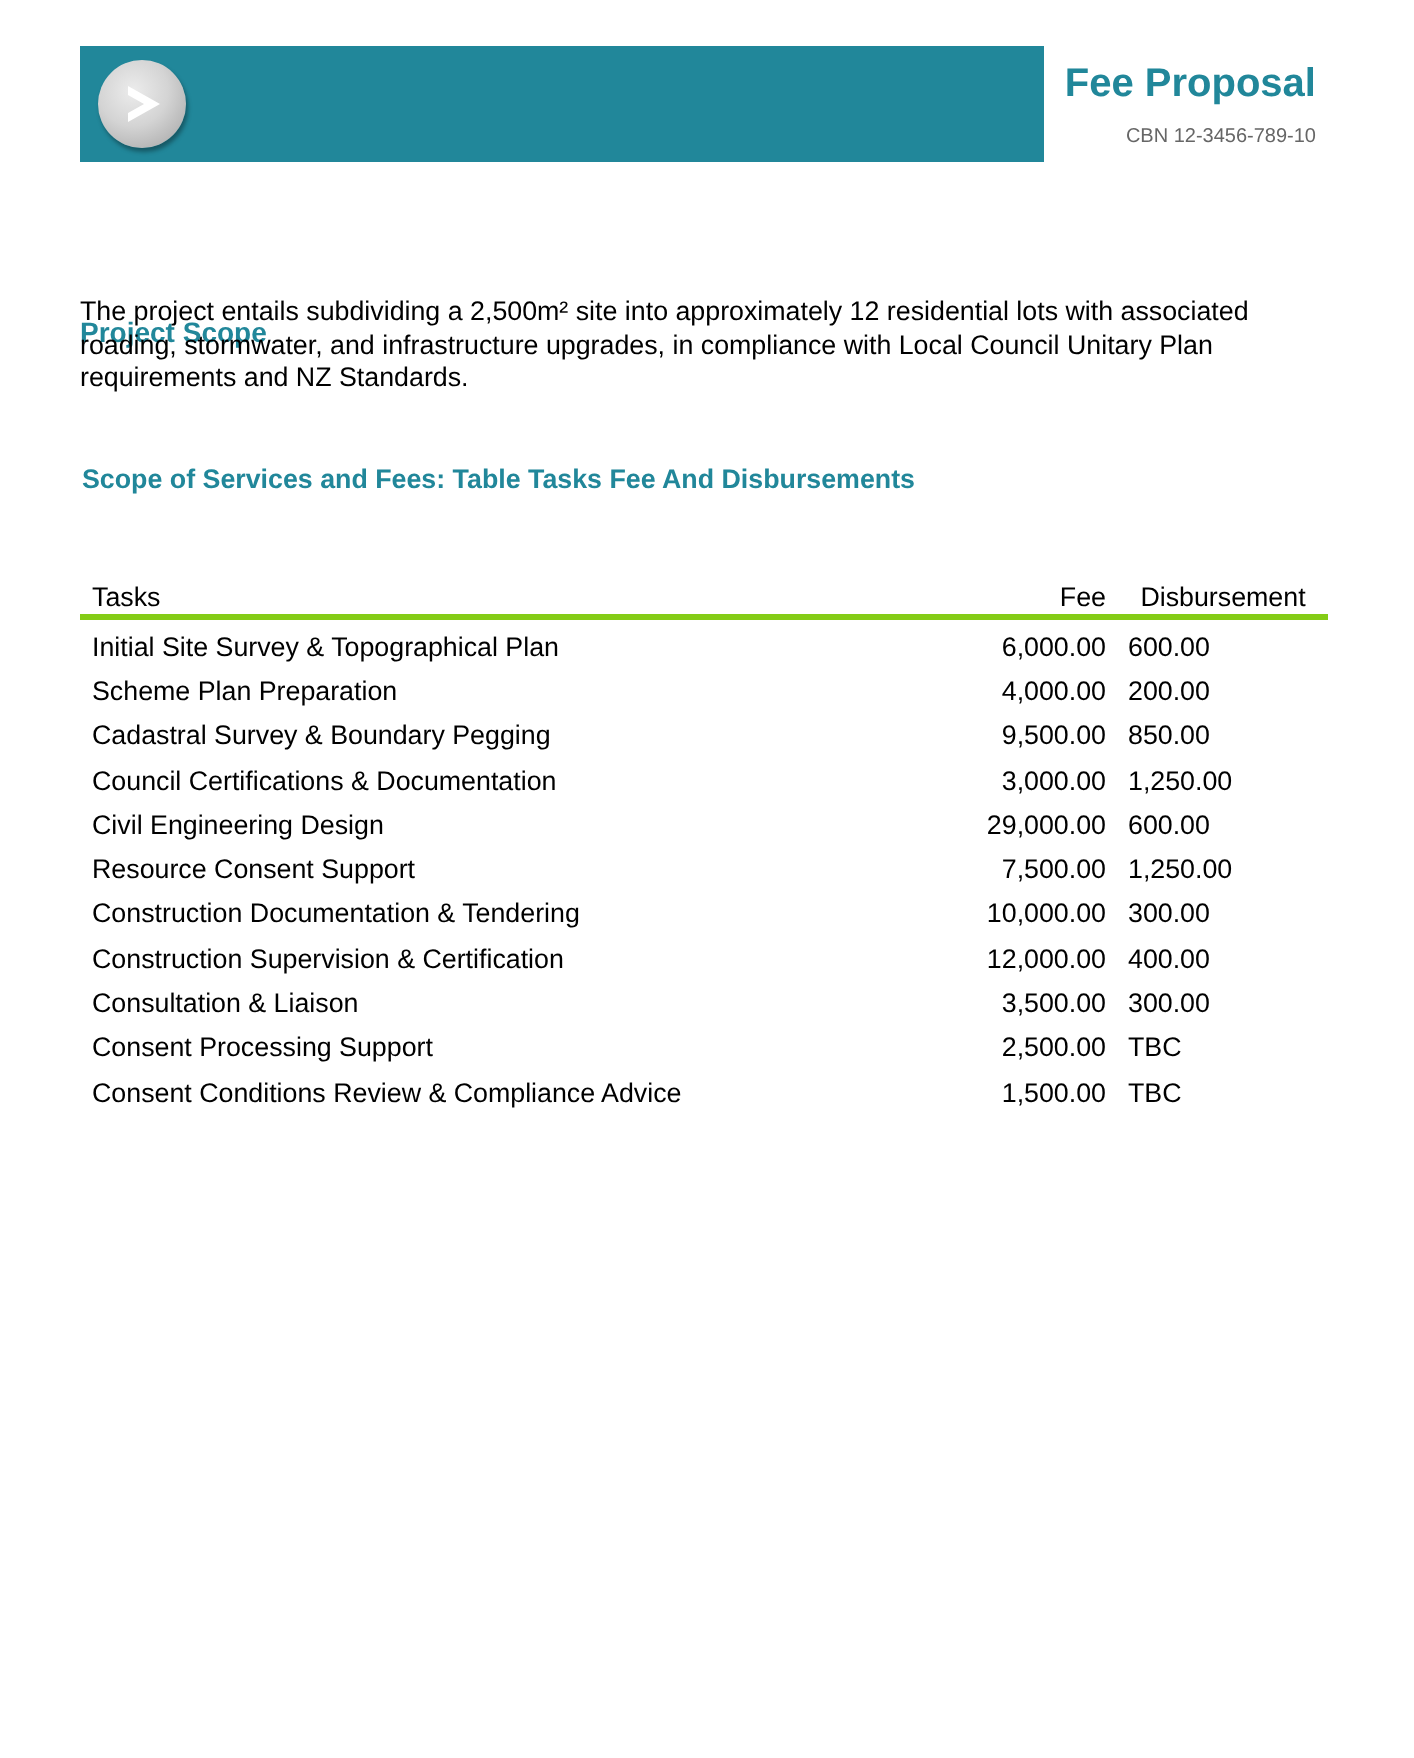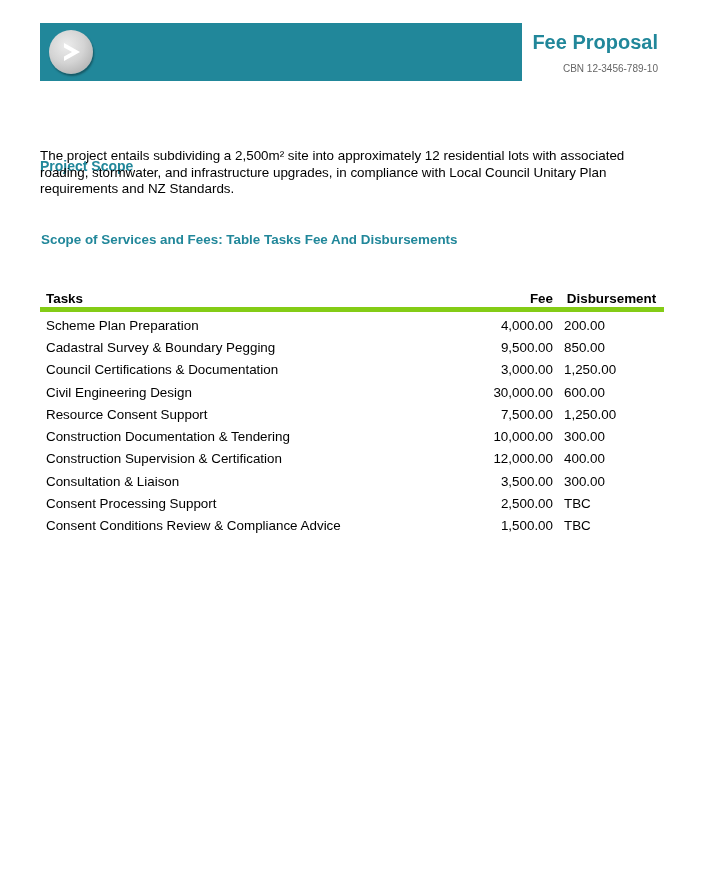--- a/index.html
+++ b/index.html
@@ -95,24 +95,24 @@
     }
     .fee-table {
       position: absolute;
       left: 40px;
       top: 288px;
       width: 624px;
       border-collapse: collapse;
       font-size: 13.4px;
     }
     .fee-table th {
-      font-weight: bold;
+      font-weight: normal;
       padding: 0 5px 1px 6px;
       height: 18px;
-      border-bottom: 5px solid #84cc16;
+      border-bottom: 3px solid #84cc16;
       vertical-align: bottom;
     }
     .fee-table td {
       padding: 0 5px 0 6px;
       height: 22.3px;
       vertical-align: middle;
     }
     .fee-table .col-task { text-align: left; }
     .fee-table .col-fee { text-align: right; width: 90px; }
     .fee-table .col-disb { width: 95px; }
@@ -140,37 +140,42 @@
 <table class="fee-table">
   <thead>
     <tr>
       <th class="col-task">Tasks</th>
       <th class="col-fee">Fee</th>
       <th class="col-disb">Disbursement</th>
     </tr>
   </thead>
   <tbody id="fee-rows">
       <tr>
+        <td class="col-task">Initial Site Survey &amp; Topographical Plan</td>
+        <td class="col-fee">6,000.00</td>
+        <td class="col-disb">600.00</td>
+      </tr>
+      <tr>
         <td class="col-task">Scheme Plan Preparation</td>
         <td class="col-fee">4,000.00</td>
         <td class="col-disb">200.00</td>
       </tr>
       <tr>
         <td class="col-task">Cadastral Survey &amp; Boundary Pegging</td>
         <td class="col-fee">9,500.00</td>
         <td class="col-disb">850.00</td>
       </tr>
       <tr>
         <td class="col-task">Council Certifications &amp; Documentation</td>
         <td class="col-fee">3,000.00</td>
         <td class="col-disb">1,250.00</td>
       </tr>
       <tr>
         <td class="col-task">Civil Engineering Design</td>
-        <td class="col-fee">30,000.00</td>
+        <td class="col-fee">29,000.00</td>
         <td class="col-disb">600.00</td>
       </tr>
       <tr>
         <td class="col-task">Resource Consent Support</td>
         <td class="col-fee">7,500.00</td>
         <td class="col-disb">1,250.00</td>
       </tr>
       <tr>
         <td class="col-task">Construction Documentation &amp; Tendering</td>
         <td class="col-fee">10,000.00</td>

